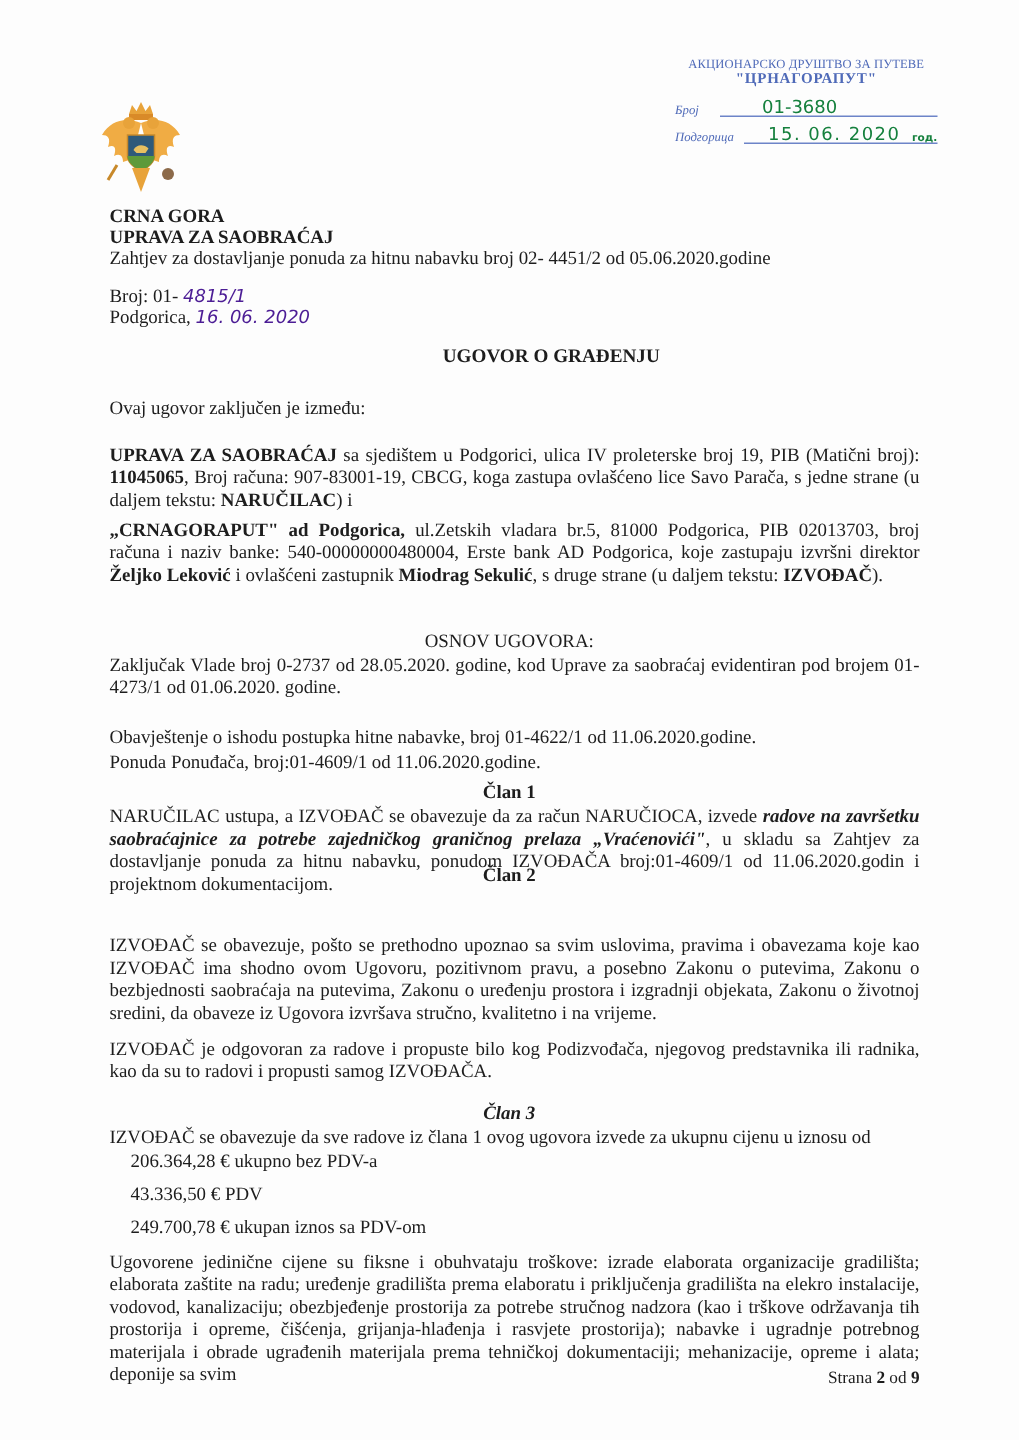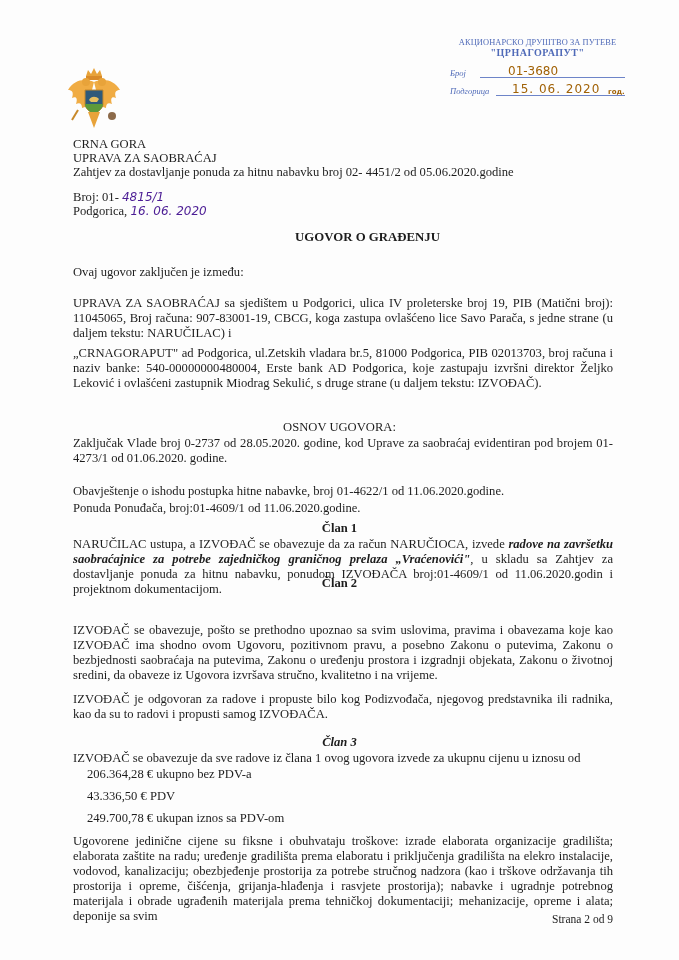--- a/index.html
+++ b/index.html
@@ -4,32 +4,32 @@
   <style>
     html, body { margin: 0; padding: 0; }
     body {
       width: 679px; height: 960px; background: #ffffff; position: relative; overflow: hidden;
       font-family: "Liberation Serif", "DejaVu Serif", serif; color: #1d1d1d;
     }
     .page { position: absolute; left: 0; top: 0; width: 679px; height: 960px; background: #fdfdfd; }
     .abs { position: absolute; }
     .txt { font-size: 12.6px; line-height: 15px; white-space: nowrap; }
     .justify { text-align: justify; text-align-last: left; white-space: normal; }
-    .b { font-weight: normal; }
+    .b { font-weight: bold; }
     .bi { font-weight: bold; font-style: italic; }
     .hand { font-family: "DejaVu Sans", sans-serif; font-style: italic; color: #4c1d95; font-size: 12px; }
 
     
     .stamp { position: absolute; left: 450px; top: 38px; width: 175px; font-family: "Liberation Serif", serif; color: #4f6ab8; }
     .stamp .l1 { font-size: 8.4px; text-align: center; letter-spacing: 0.1px; }
     .stamp .l2 { font-size: 10px; text-align: center; font-weight: bold; letter-spacing: 0.5px; margin-top: 0px; }
     .stamp .row { position: relative; height: 18px; font-size: 8.5px; }
     .stamp .row .lab { position: absolute; left: 0; bottom: 2px; font-style: italic; }
     .stamp .row .line { position: absolute; left: 30px; right: 0; bottom: 2px; border-bottom: 1px solid #6d84c8; }
-    .stamp .row .val { position: absolute; bottom: 2px; font-family: "DejaVu Sans", sans-serif; font-size: 12px; color: #a16207; }
+    .stamp .row .val { position: absolute; bottom: 2px; font-family: "DejaVu Sans", sans-serif; font-size: 12px; color: #15803d; }
 
     .coat { position: absolute; left: 66px; top: 68px; width: 56px; height: 64px; }
 
     .heading { font-size: 12.6px; font-weight: bold; }
     .center { text-align: center; }
   </style>
 </head>
 <body>
 
 <div class="page">

